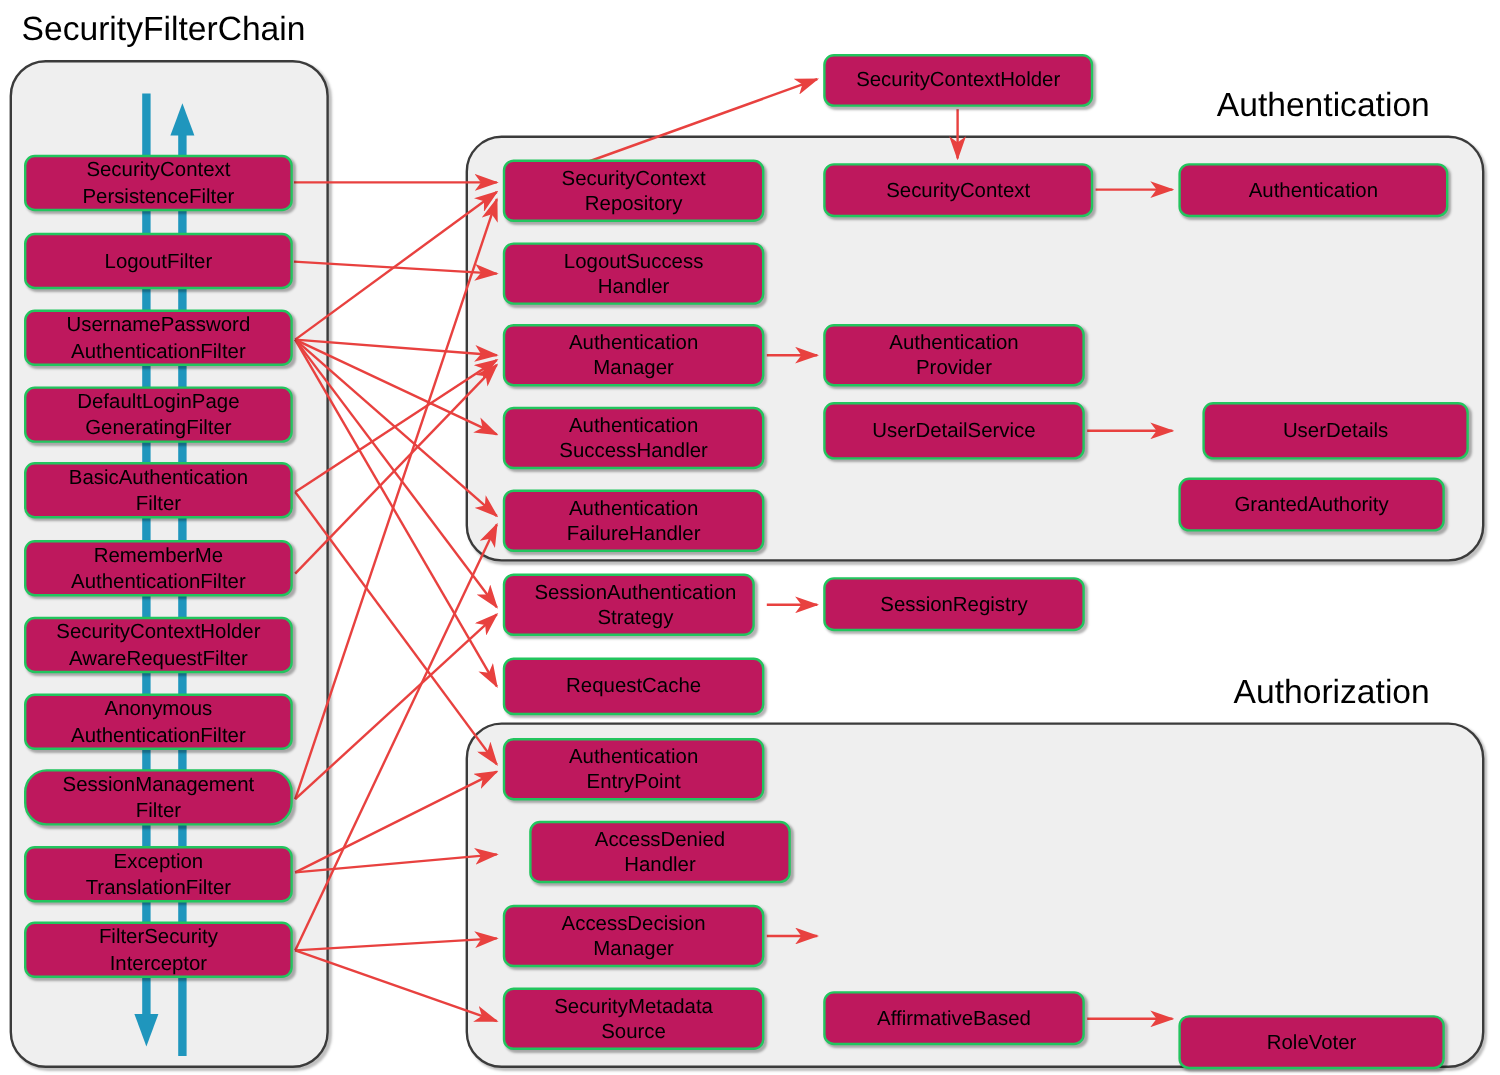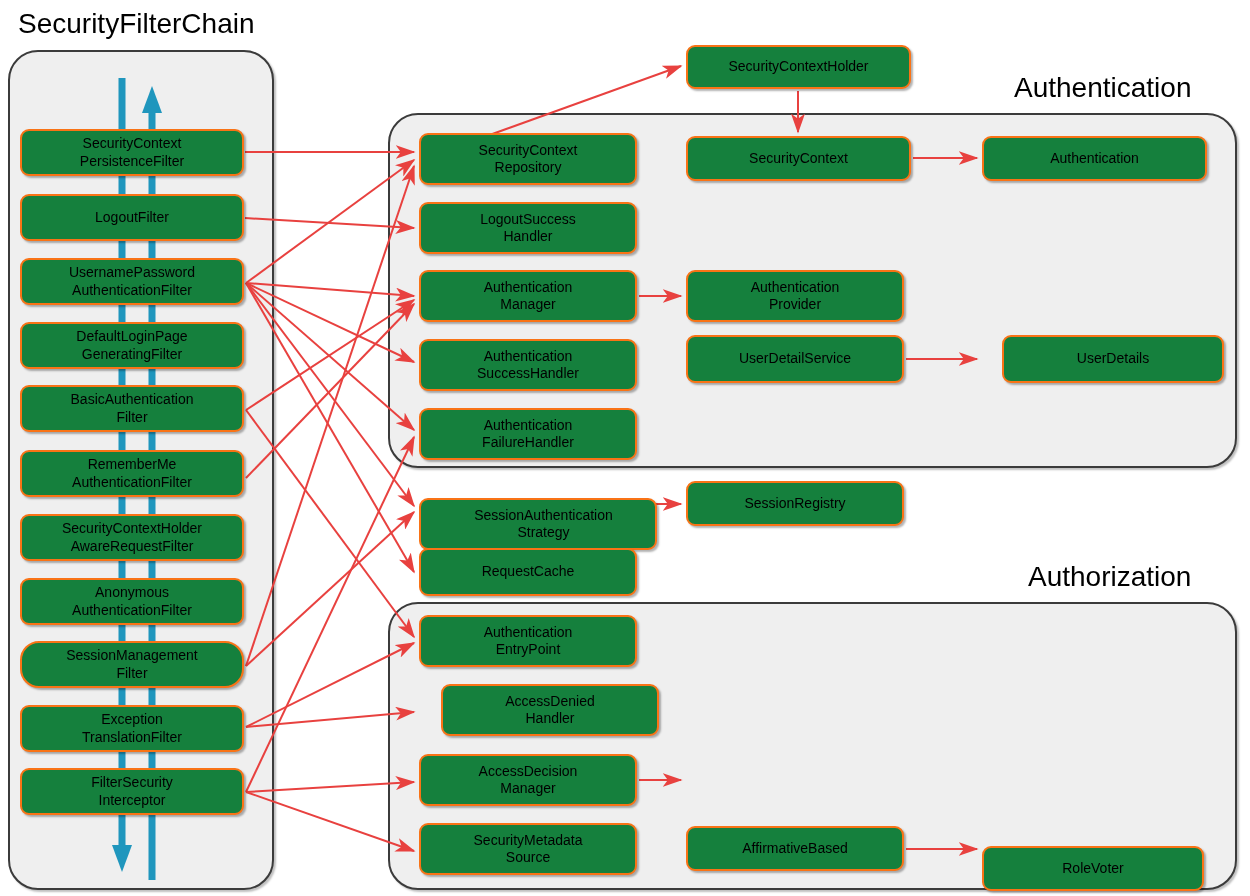--- a/index.html
+++ b/index.html
@@ -23,29 +23,29 @@
     position: absolute;
     background: #efefef;
     border: 2px solid #3b3b3b;
     border-radius: 30px;
     box-sizing: border-box;
     box-shadow: 2px 2px 2px rgba(0,0,0,0.25);
   }
   
   .node {
     position: absolute;
-    background: #15803d;
-    border: 2px solid #f97316;
+    background: #be185d;
+    border: 2px solid #22c55e;
     border-radius: 9px;
     box-sizing: border-box;
     display: flex;
     align-items: center;
     justify-content: center;
     text-align: center;
-    font-size: 14px;
+    font-size: 17px;
     line-height: 1.25;
     color: #000000;
     box-shadow: 2px 2px 2px rgba(0,0,0,0.30);
     white-space: pre-line;
     padding: 0 4px;
   }
   
   .section-title {
     position: absolute;
     font-size: 28px;
@@ -177,22 +177,23 @@
   <div class="node" style="left:419px; top:270px; width:218px; height:52px; z-index:6;">Authentication
 Manager</div>
   <div class="node" style="left:686px; top:270px; width:218px; height:52px; z-index:6;">Authentication
 Provider</div>
   <div class="node" style="left:419px; top:339px; width:218px; height:52px; z-index:6;">Authentication
 SuccessHandler</div>
   <div class="node" style="left:686px; top:335px; width:218px; height:48px; z-index:6;">UserDetailService</div>
   <div class="node" style="left:982px; top:335px; width:222px; height:48px; z-index:6;margin-left:20px;">UserDetails</div>
   <div class="node" style="left:419px; top:408px; width:218px; height:52px; z-index:6;">Authentication
 FailureHandler</div>
-
-  <div class="node" style="left:419px; top:498px; width:238px; height:52px; z-index:6;padding-left:15px;">SessionAuthentication
+  <div class="node" style="left:982px; top:398px; width:222px; height:45px; z-index:6;">GrantedAuthority</div>
+
+  <div class="node" style="left:419px; top:478px; width:210px; height:52px; z-index:6;padding-left:15px;">SessionAuthentication
 Strategy</div>
   <div class="node" style="left:686px; top:481px; width:218px; height:45px; z-index:6;">SessionRegistry</div>
   <div class="node" style="left:419px; top:548px; width:218px; height:48px; z-index:6;text-align:center;">RequestCache</div>
 
   <div class="node" style="left:419px; top:615px; width:218px; height:52px; z-index:6;">Authentication
 EntryPoint</div>
   <div class="node" style="left:441px; top:684px; width:218px; height:52px; z-index:6;">AccessDenied
 Handler</div>
   <div class="node" style="left:419px; top:754px; width:218px; height:52px; z-index:6;">AccessDecision
 Manager</div>

